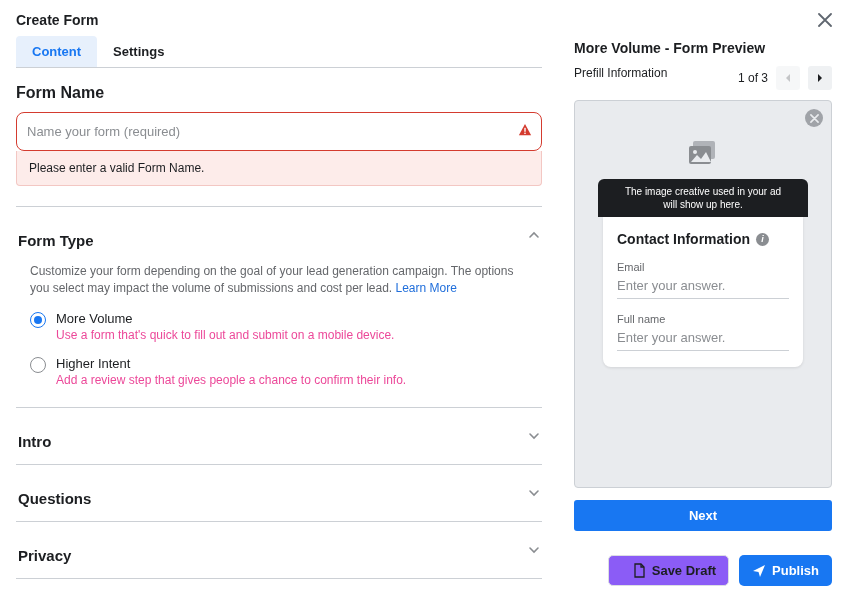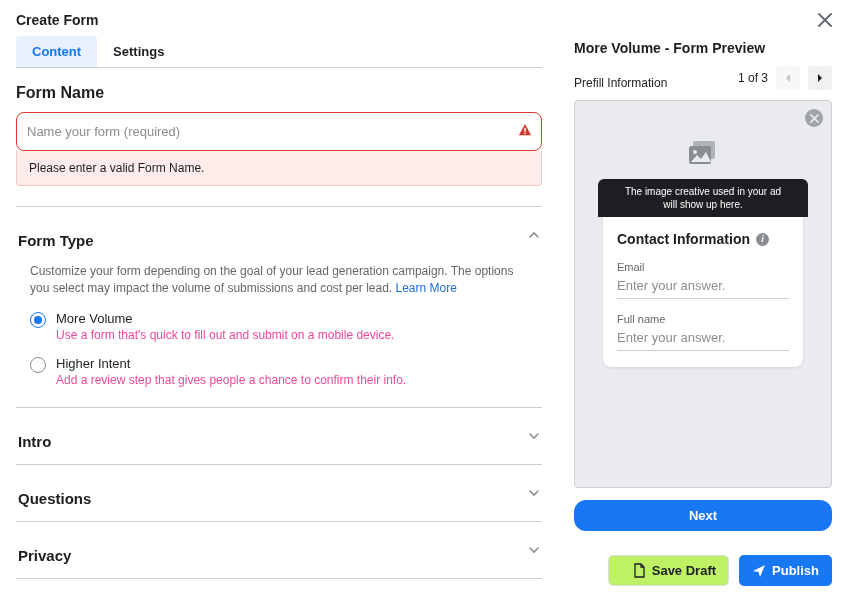--- a/index.html
+++ b/index.html
@@ -172,21 +172,21 @@
     flex-shrink: 0;
   }
   .preview-title {
     font-size: 14px;
     font-weight: 700;
     margin-top: 6px;
   }
   .preview-subhead {
     display: flex;
     justify-content: space-between;
-    align-items: flex-end;
+    align-items: flex-start;
     margin-top: 10px;
     font-size: 12px;
   }
   .pager {
     display: flex;
     align-items: center;
     gap: 8px;
   }
   .pager-btn {
     width: 24px;
@@ -277,21 +277,21 @@
     color: #8a8d91;
   }
   .next-btn {
     margin-top: 12px;
     width: 100%;
     background: #1877f2;
     color: #fff;
     font-size: 13px;
     font-weight: 700;
     border: none;
-    border-radius: 12px;
+    border-radius: 3px;
     padding: 8px 0;
     cursor: pointer;
     display: block;
     text-align: center;
   }
 
   
   .footer {
     position: absolute;
     bottom: 6px;
@@ -304,21 +304,21 @@
     align-items: center;
     gap: 6px;
     font-size: 13px;
     font-weight: 600;
     padding: 7px 12px;
     border-radius: 5px;
     cursor: pointer;
     border: 1px solid transparent;
   }
   .btn-secondary {
-    background: #bef264;
+    background: #8b5cf6;
     border-color: #dcdee3;
     color: #1c1e21;
     padding-left: 24px;
   }
   .btn-primary {
     background: #1877f2;
     color: #fff;
   }
 </style>
 </head>

